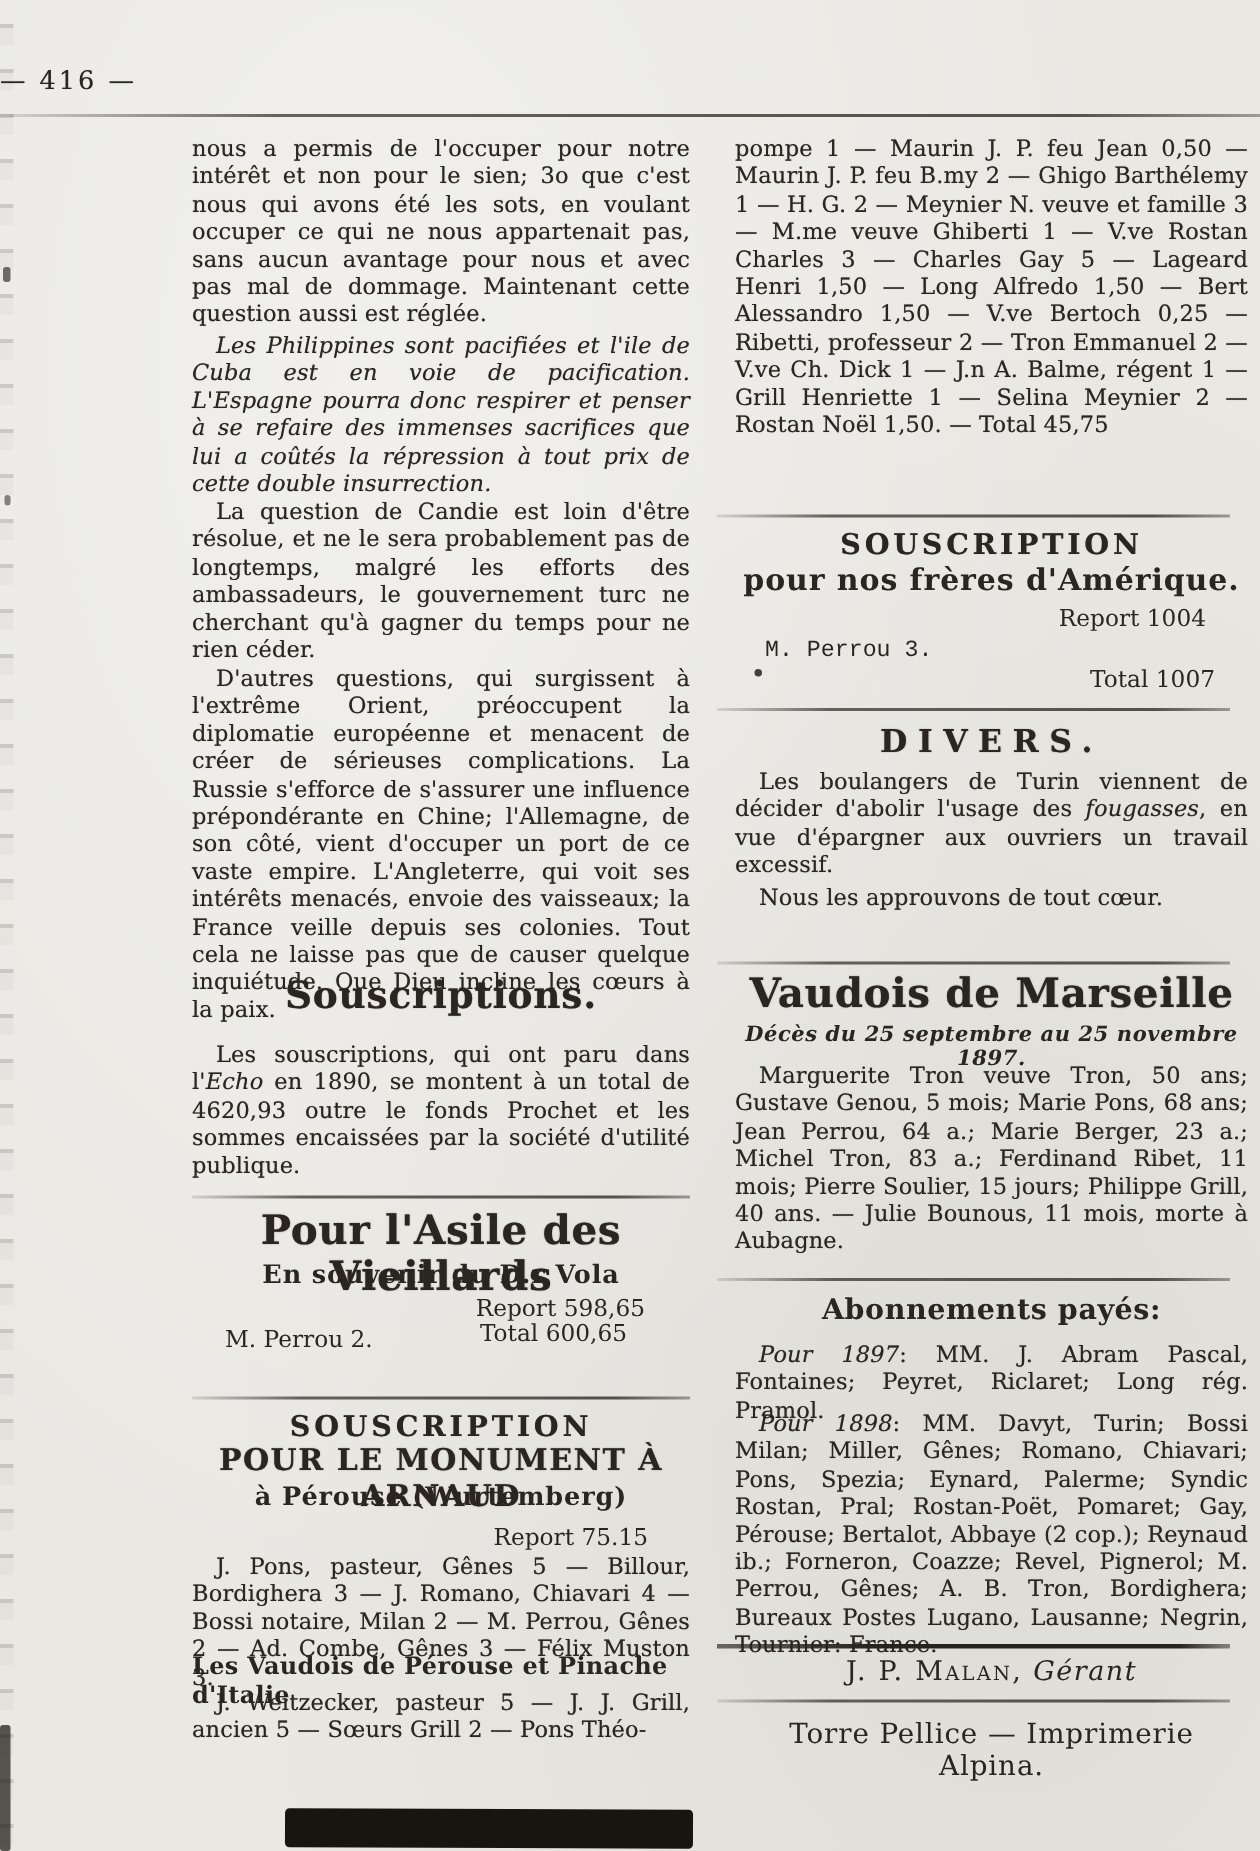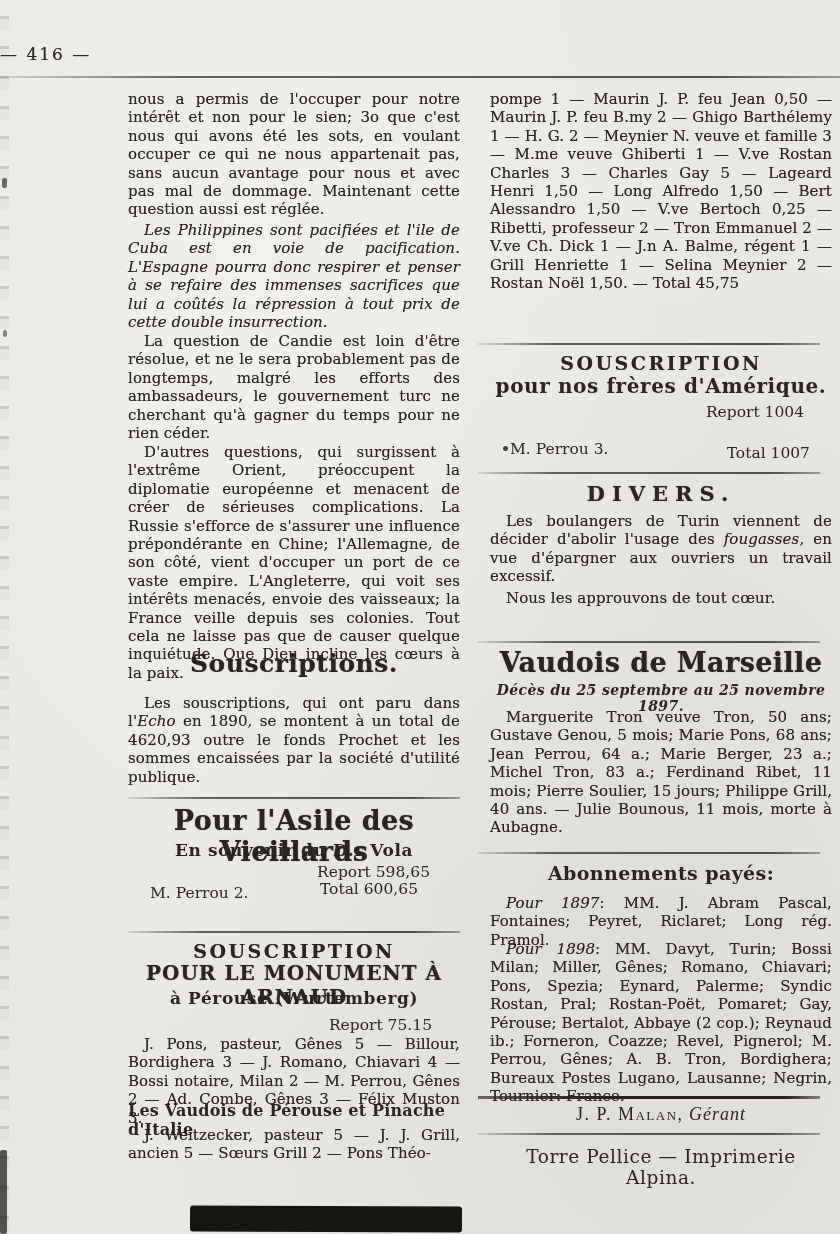--- a/index.html
+++ b/index.html
@@ -80,21 +80,21 @@
   <h4 class="blk lcol h-inline" style="top:1101px;">Les Vaudois de Pérouse et Pinache d'Italie</h4>
   <p class="blk lcol body indent" style="top:1126px;">J. Weitzecker, pasteur 5 — J. J. Grill, ancien 5 — Sœurs Grill 2 — Pons Théo-</p>
 
   <p class="blk rcol body" style="top:90px;">pompe 1 — Maurin J. P. feu Jean 0,50 — Maurin J. P. feu B.my 2 — Ghigo Barthélemy 1 — H. G. 2 — Meynier N. veuve et famille 3 — M.me veuve Ghiberti 1 — V.ve Rostan Charles 3 — Charles Gay 5 — Lageard Henri 1,50 — Long Alfredo 1,50 — Bert Alessandro 1,50 — V.ve Bertoch 0,25 — Ribetti, professeur 2 — Tron Emmanuel 2 — V.ve Ch. Dick 1 — J.n A. Balme, régent 1 — Grill Henriette 1 — Selina Meynier 2 — Rostan Noël 1,50. — Total 45,75</p>
 
   <div class="rule thin" style="left:478px;top:343px;width:342px;"></div>
 
   <h3 class="blk rcol center h-kicker" style="top:352px;">SOUSCRIPTION</h3>
   <h2 class="blk rcol center" style="top:374px;font-size:20px;font-weight:bold;letter-spacing:.6px;">pour nos frères d'Amérique.</h2>
   <p class="blk rcol right moneyline" style="top:403px;padding-right:28px;box-sizing:border-box;">Report 1004</p>
-  <p class="blk rcol moneyline" style="top:440px;padding-left:20px;box-sizing:border-box;">M. Perrou 3.</p>
+  <p class="blk rcol moneyline" style="top:424px;padding-left:20px;box-sizing:border-box;font-family:Liberation Mono, monospace;">M. Perrou 3.</p>
   <p class="blk rcol right moneyline" style="top:444px;padding-right:22px;box-sizing:border-box;">Total 1007</p>
 
   <div class="rule thin" style="left:478px;top:472px;width:342px;"></div>
 
   <h2 class="blk rcol center h-divers" style="top:481px;">DIVERS.</h2>
   <p class="blk rcol body indent" style="top:512px;"><span>Les boulangers de Turin viennent de décider d'abolir l'usage des </span><span class="it">fougasses</span><span>, en vue d'épargner aux ouvriers un travail excessif.</span></p>
   <p class="blk rcol body indent" style="top:589px;">Nous les approuvons de tout cœur.</p>
 
   <div class="rule thin" style="left:478px;top:641px;width:342px;"></div>
 
@@ -102,21 +102,21 @@
   <h3 class="blk rcol center subtitle-it" style="top:682px;">Décès du 25 septembre au 25 novembre 1897.</h3>
   <p class="blk rcol body indent" style="top:708px;">Marguerite Tron veuve Tron, 50 ans; Gustave Genou, 5 mois; Marie Pons, 68 ans; Jean Perrou, 64 a.; Marie Berger, 23 a.; Michel Tron, 83 a.; Ferdinand Ribet, 11 mois; Pierre Soulier, 15 jours; Philippe Grill, 40 ans. — Julie Bounous, 11 mois, morte à Aubagne.</p>
 
   <div class="rule thin" style="left:478px;top:852px;width:342px;"></div>
 
   <h2 class="blk rcol center h-abo" style="top:862px;">Abonnements payés:</h2>
   <p class="blk rcol body indent" style="top:894px;"><span class="it">Pour 1897</span><span>: MM. J. Abram Pascal, Fontaines; Peyret, Riclaret; Long rég. Pramol.</span></p>
   <p class="blk rcol body indent" style="top:940px;"><span class="it">Pour 1898</span><span>: MM. Davyt, Turin; Bossi Milan; Miller, Gênes; Romano, Chiavari; Pons, Spezia; Eynard, Palerme; Syndic Rostan, Pral; Rostan-Poët, Pomaret; Gay, Pérouse; Bertalot, Abbaye (2 cop.); Reynaud ib.; Forneron, Coazze; Revel, Pignerol; M. Perrou, Gênes; A. B. Tron, Bordighera; Bureaux Postes Lugano, Lausanne; Negrin, Tournier: France.</span></p>
 
   <div class="rule thick" style="left:478px;top:1096px;width:342px;"></div>
-  <p class="blk rcol gerant" style="top:1104px;font-family:Liberation Serif, serif;"><span class="sc">J. P. Malan,</span><span class="it"> Gérant</span></p>
+  <p class="blk rcol gerant" style="top:1104px;"><span class="sc">J. P. Malan,</span><span class="it"> Gérant</span></p>
   <div class="rule" style="left:478px;top:1133px;width:342px;"></div>
   <p class="blk rcol imprint" style="top:1146px;">Torre Pellice — Imprimerie Alpina.</p>
 
   <div class="edge-noise"></div>
   <div class="artifact" style="left:190px;top:1206px;width:272px;height:26px;border-radius:3px;transform:rotate(.2deg);"></div>
   <div class="artifact" style="left:0;top:1150px;width:7px;height:84px;opacity:.7;border-radius:2px;"></div>
   <div class="artifact" style="left:503px;top:446px;width:5px;height:5px;border-radius:50%;opacity:.8;"></div>
   <div class="artifact" style="left:2px;top:178px;width:5px;height:10px;opacity:.6;border-radius:2px;"></div>
   <div class="artifact" style="left:3px;top:330px;width:4px;height:7px;opacity:.5;border-radius:2px;"></div>
 </div>

